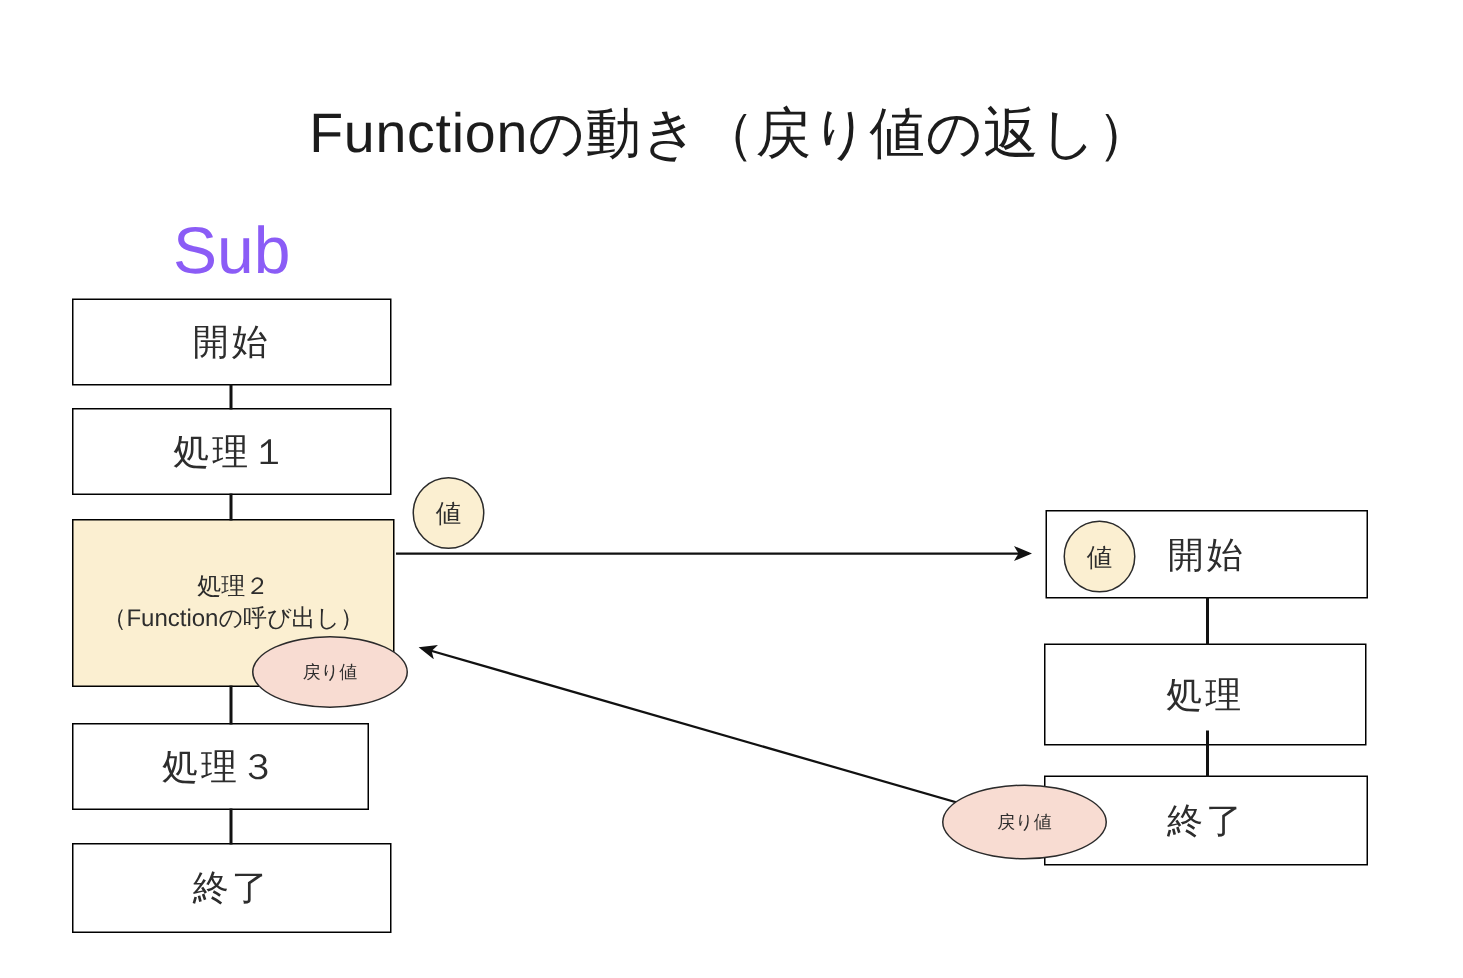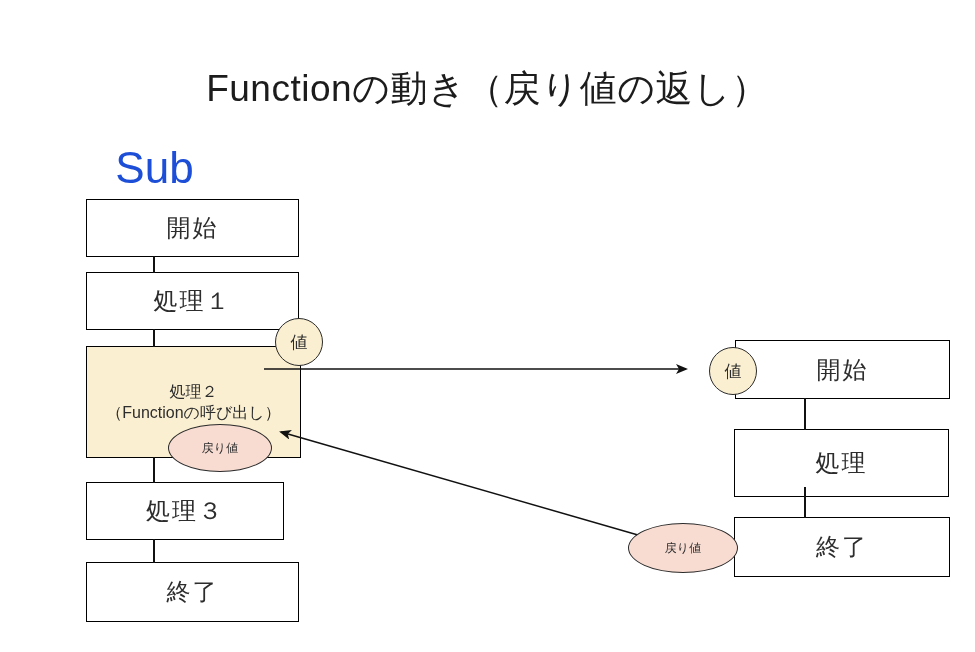--- a/index.html
+++ b/index.html
@@ -22,21 +22,21 @@
     text-align: center;
     font-size: 37px;
     letter-spacing: 0.5px;
     color: #1c1c1c;
     white-space: nowrap;
     margin-top: 44px;
   }
   .col-label {
     position: absolute;
     text-align: center;
-    color: #1d4ed8;
+    color: #8b5cf6;
     white-space: nowrap;
   }
   .col-label.sub {
     left: 48px; width: 213px; top: 143px;
     font-size: 44px;
   }
   .col-label.fn {
     left: 696px; width: 216px; top: 247px;
     font-size: 40px;
     letter-spacing: 2px;
@@ -47,21 +47,20 @@
     background: #ffffff;
     border: 1.4px solid #000000;
     box-sizing: border-box;
     display: flex;
     flex-direction: column;
     align-items: center;
     justify-content: center;
     font-size: 24px;
     color: #2d2d2d;
     letter-spacing: 2px;
-    margin-left: 38px;
   }
   .flow-box.highlight {
     background: var(--highlight-fill, #fbefd1);
   }
   .box-sub-start   { left: 48px;  top: 199px; width: 213px; height: 58px; }
   .box-sub-p1      { left: 48px;  top: 272px; width: 213px; height: 58px; }
   .box-sub-p2      { left: 48px;  top: 346px; width: 215px; height: 112px; }
   .box-sub-p3      { left: 48px;  top: 482px; width: 198px; height: 58px; }
   .box-sub-end     { left: 48px;  top: 562px; width: 213px; height: 60px; }
   .box-fn-start    { left: 697px; top: 340px; width: 215px; height: 59px; }

